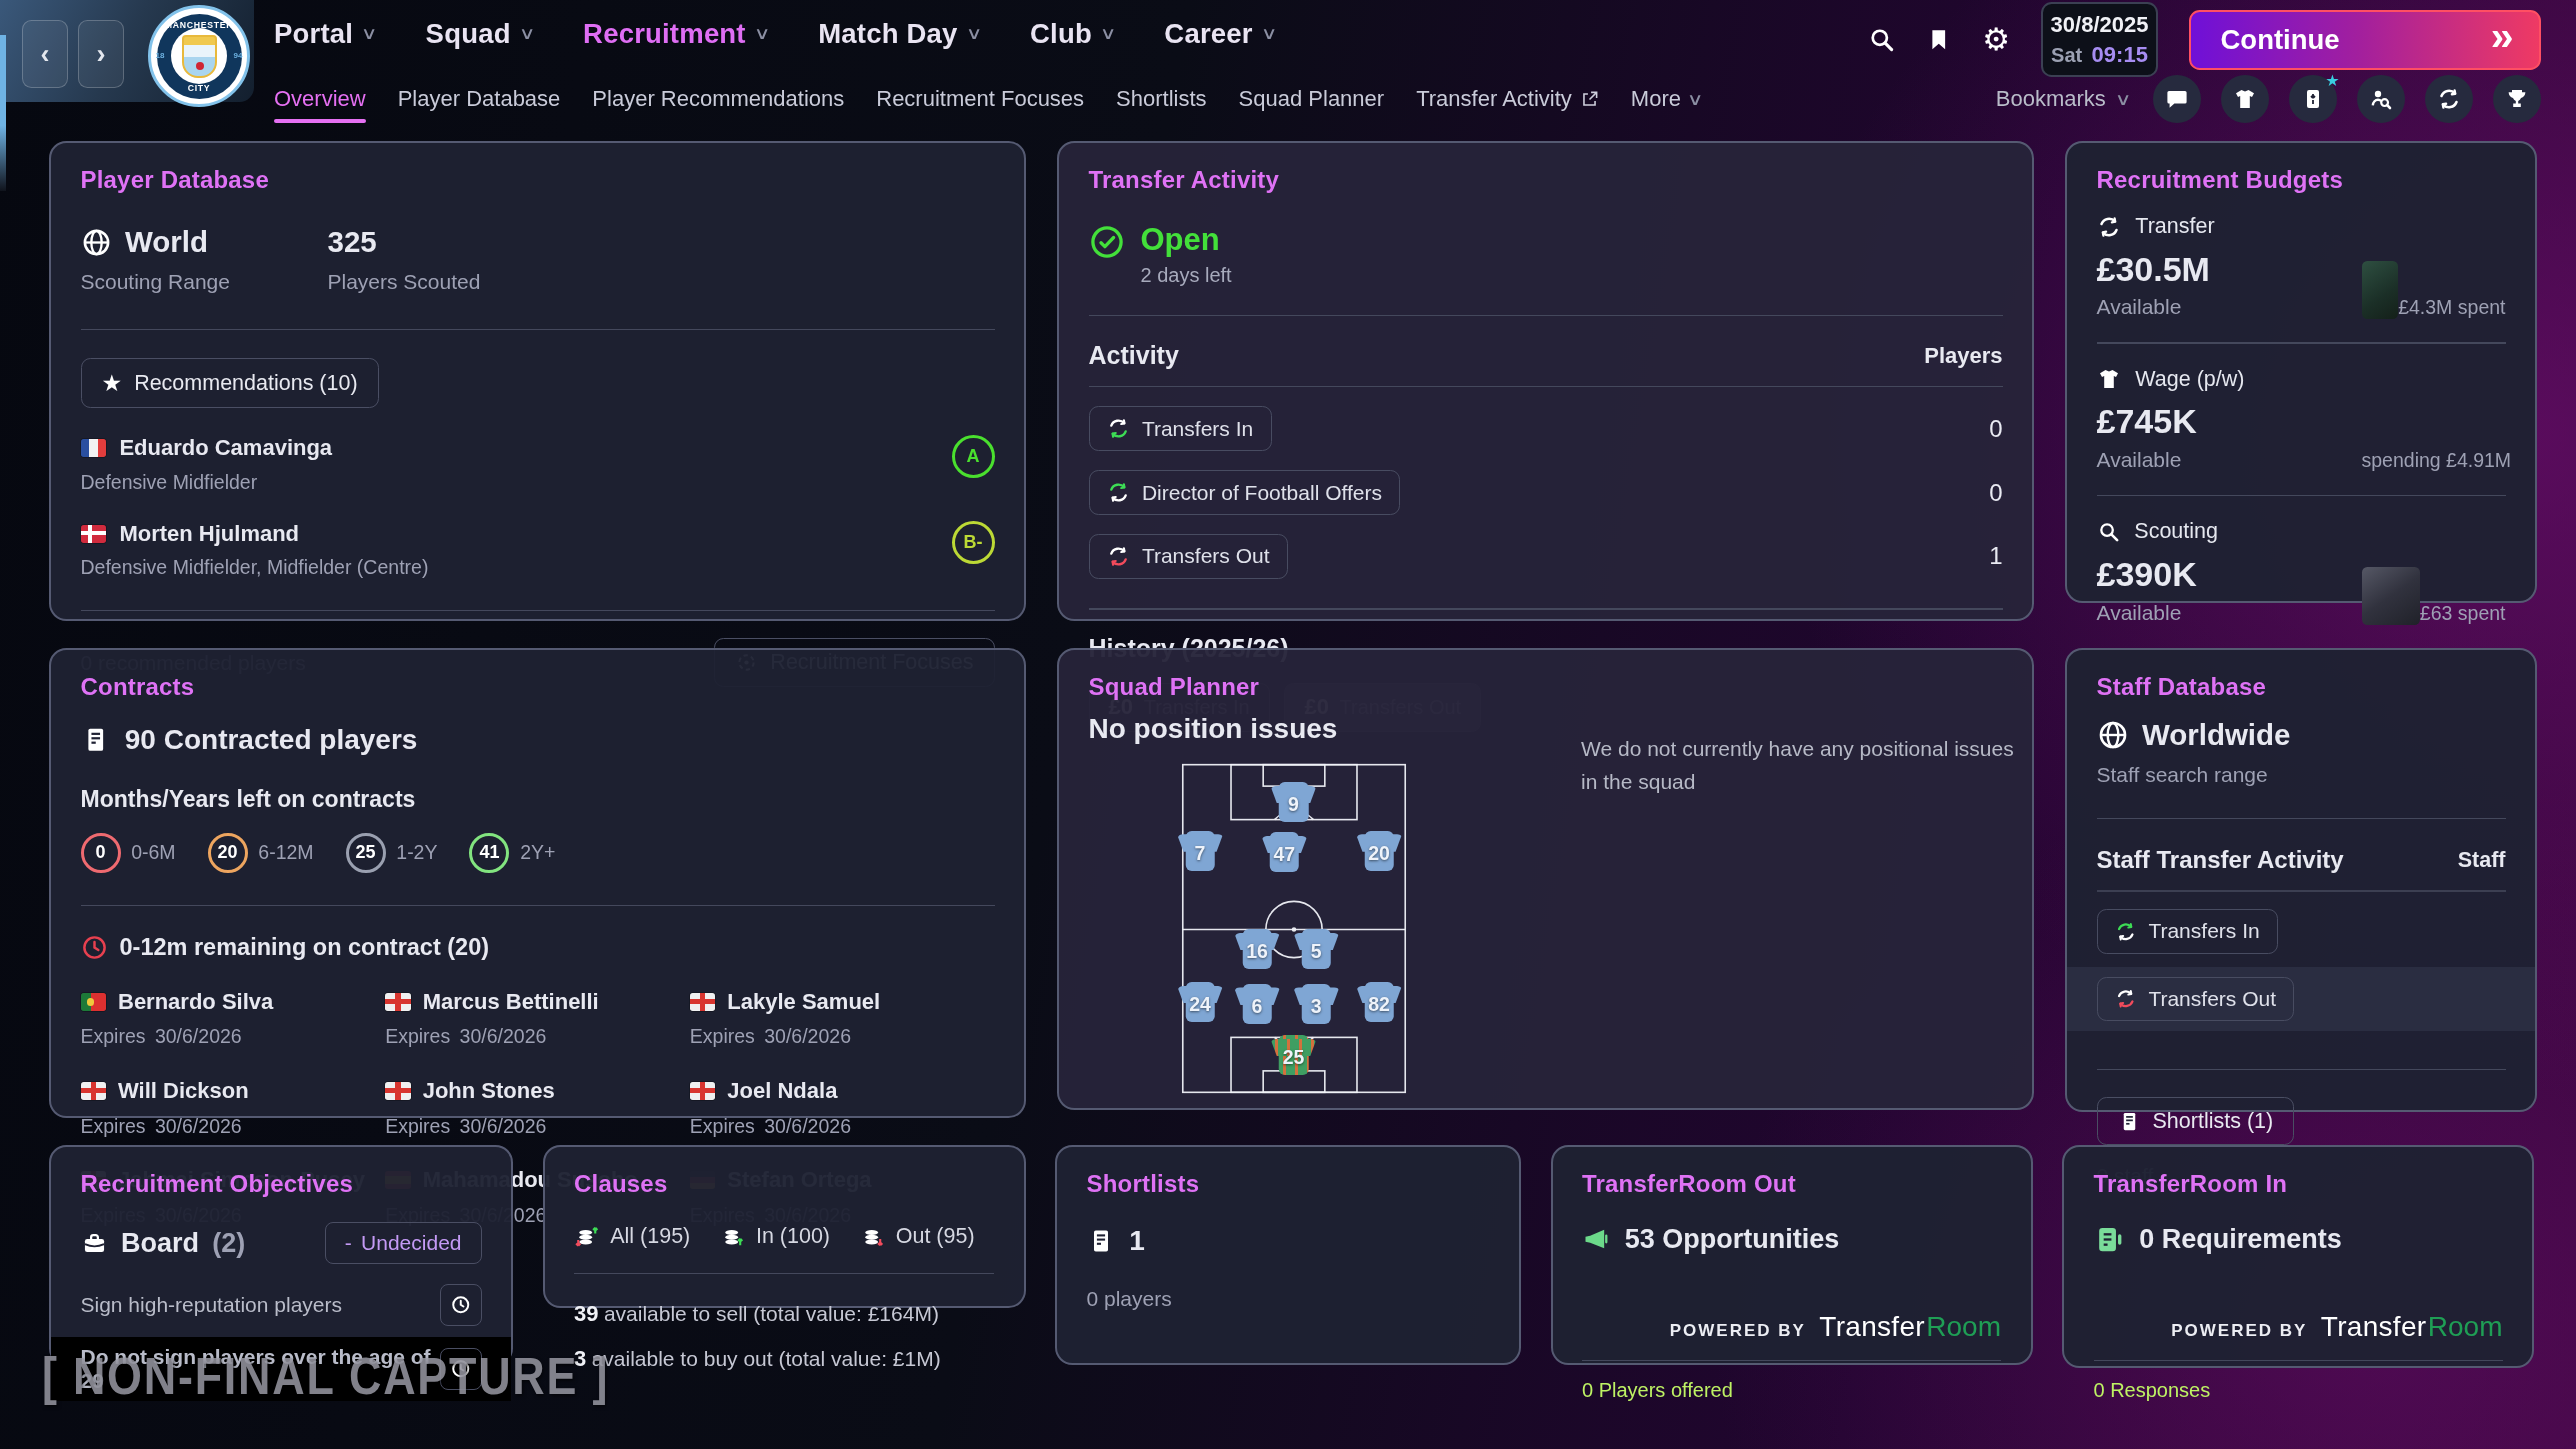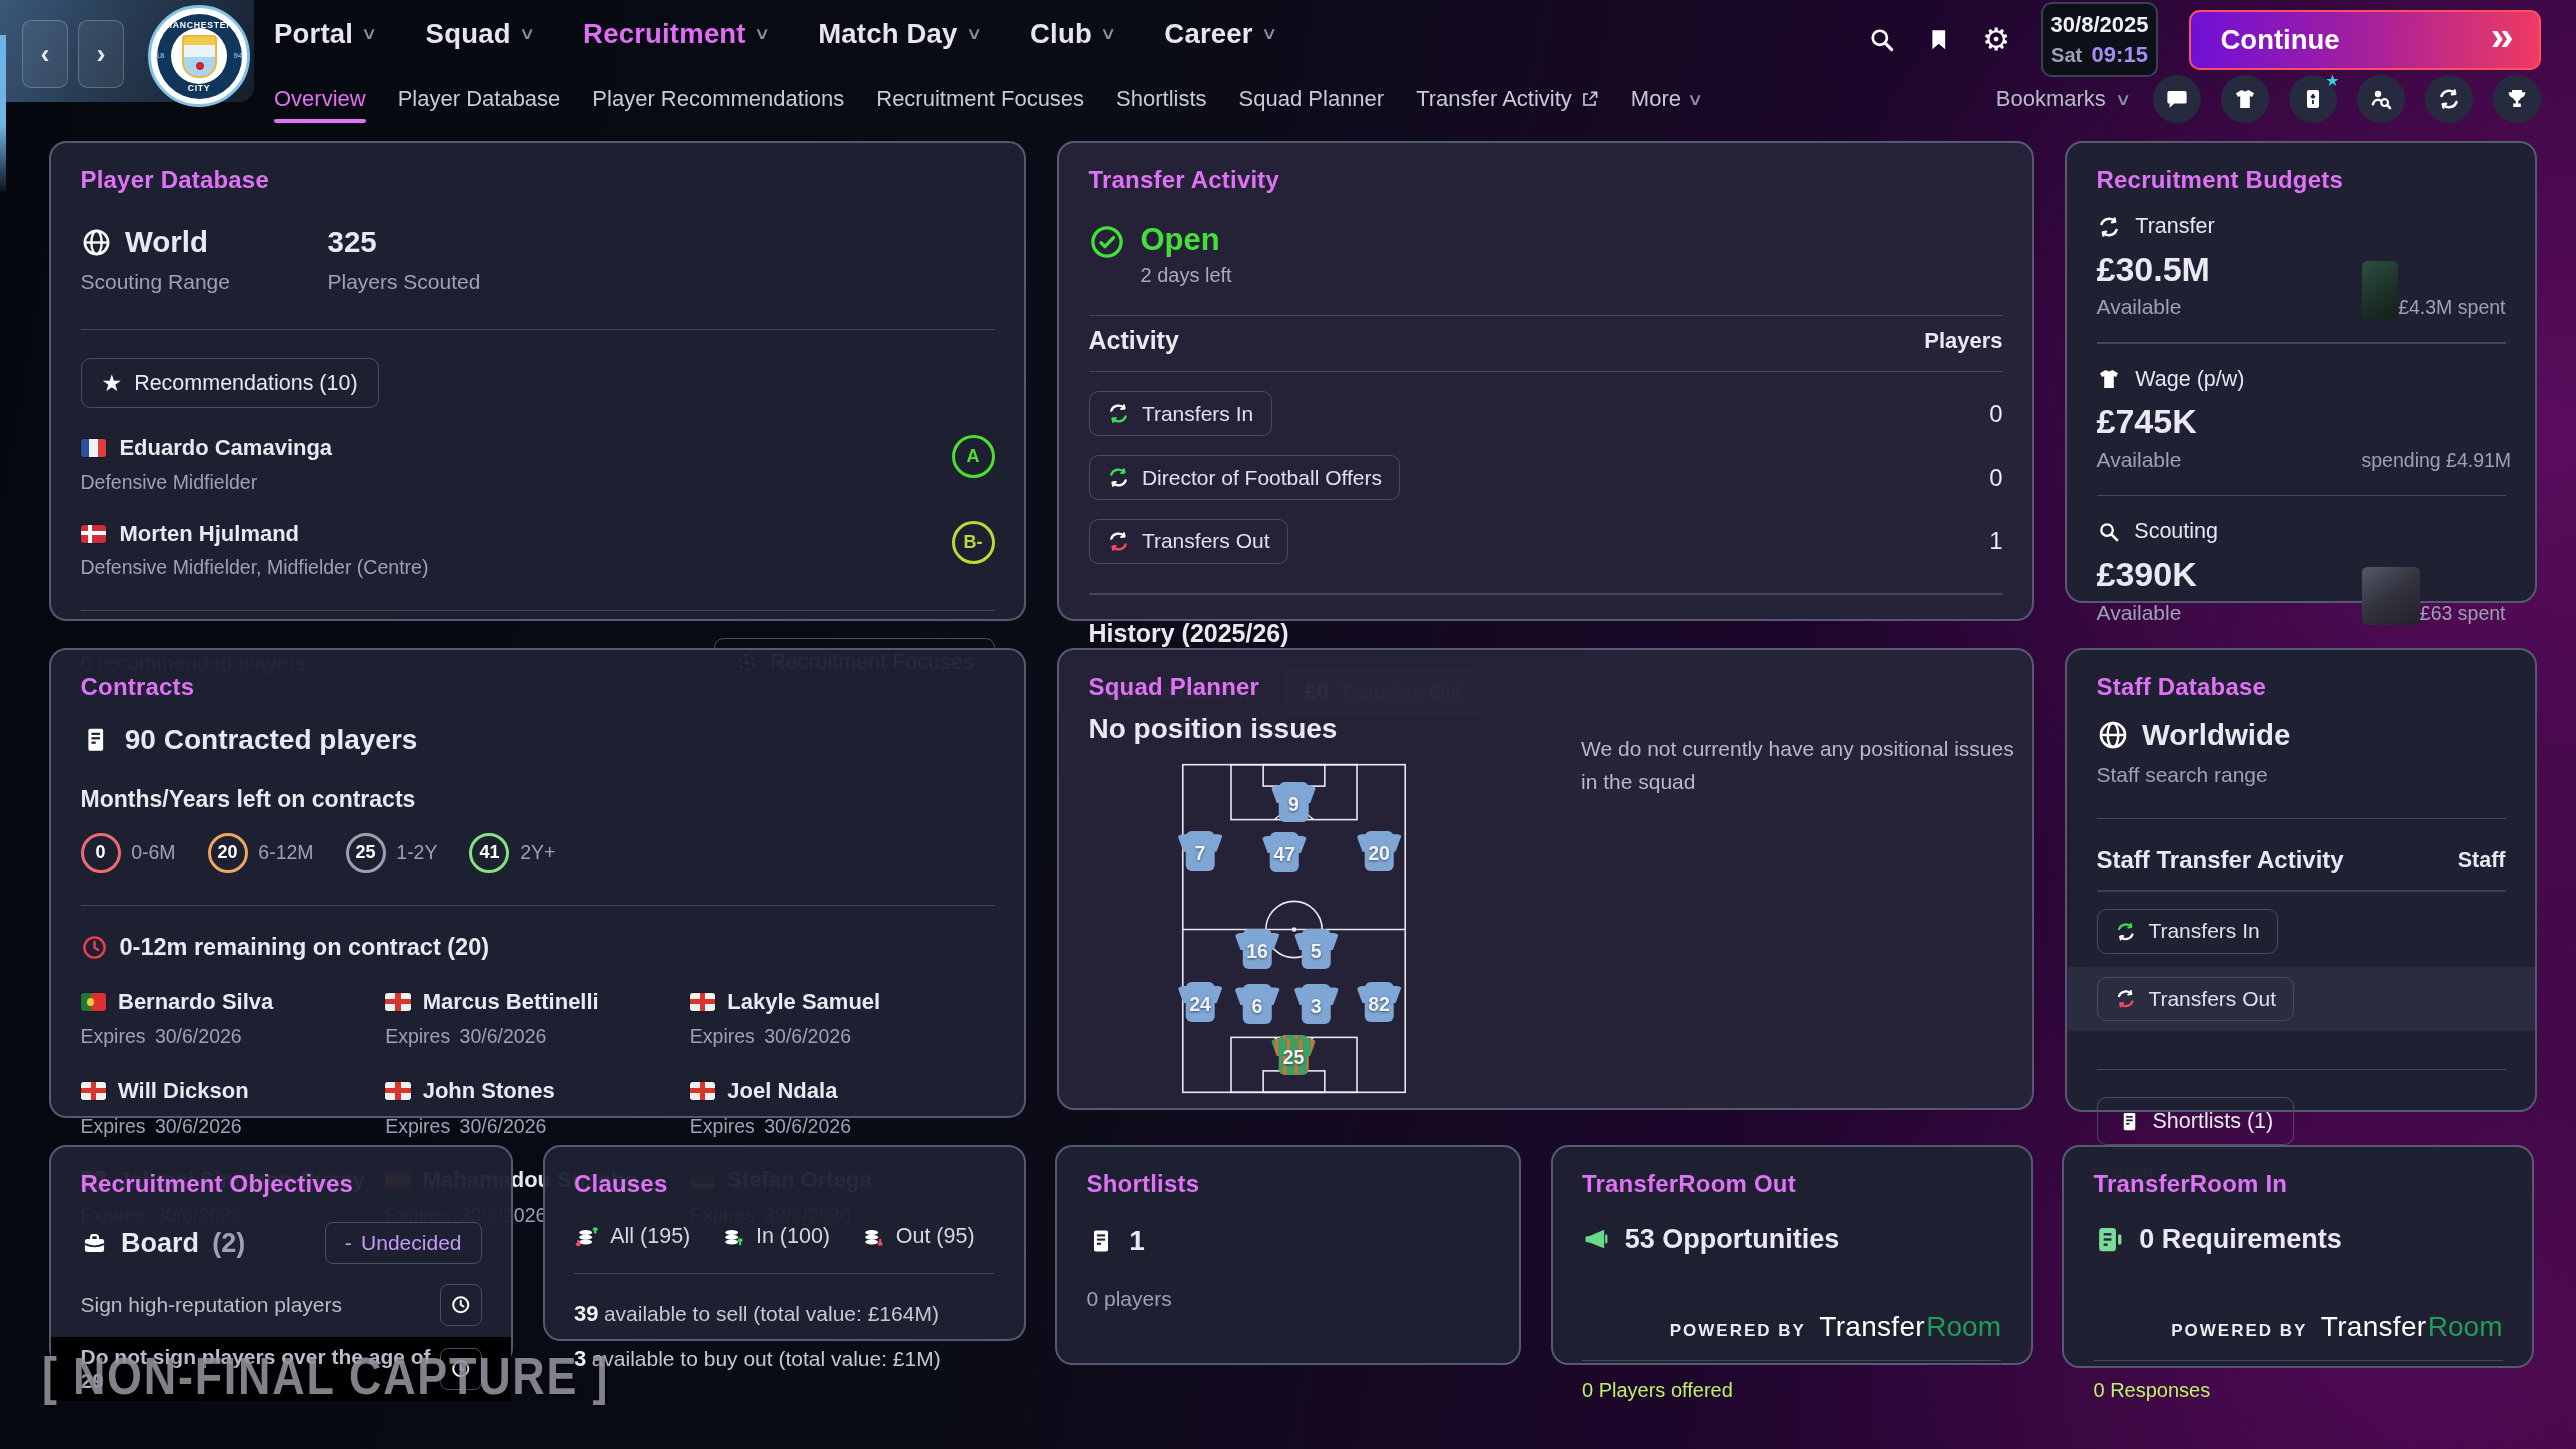--- a/index.html
+++ b/index.html
@@ -107,21 +107,21 @@
   .flag.en::after { content:""; position:absolute; left:0; top:6px; width:100%; height:5.4px; background:#d8352f; }
   .flag.pt { background:linear-gradient(90deg,#1d7a38 38%,#dd3030 38%); }
   .flag.pt::before { content:""; position:absolute; left:6px; top:5.4px; width:7.4px; height:7.4px; border-radius:50%; background:#f0c93c; }
   .flag.es { background:linear-gradient(180deg,#d8322f 27%,#f2c12e 27% 73%,#d8322f 73%); }
   .flag.de { background:linear-gradient(180deg,#222 33%,#d03030 33% 66%,#f2b931 66%); }
 
   
   .ta-status { display:flex; align-items:flex-start; gap:16px; margin-top:29.5px; }
   .ta-open { font-size:31px; font-weight:700; color:#43e03a; line-height:1; }
   .ta-days { font-size:20px; color:#a7aabc; margin-top:9.4px; }
-  .ta-head { display:flex; justify-content:space-between; align-items:center; margin-top:10px; }
+  .ta-head { display:flex; justify-content:space-between; align-items:center; margin-top:25px; }
   .ta-head .l { font-size:25px; font-weight:700; }
   .ta-head .r { font-size:22px; font-weight:700; }
   .ta-row { display:flex; justify-content:space-between; align-items:center; margin-top:19px; }
   .ta-chip { display:inline-flex; align-items:center; gap:12px; border:1.3px solid #484c61; border-radius:9.4px; padding:9.4px 17.4px;
     font-size:21px; color:#dfe1ea; cursor:pointer; }
   .ta-val { font-size:24px; color:#e9eaf2; }
   .hist-chips { display:flex; gap:14.8px; margin-top:20px; }
   .hist-chip { display:inline-flex; align-items:center; gap:10.7px; border:1.3px solid #484c61; border-radius:9.4px; padding:10.7px 19px; cursor:pointer; }
   .hist-chip.lit { background:#31344a; }
   .hist-chip .amt { font-size:22px; font-weight:700; color:#eef0f6; }
@@ -867,21 +867,21 @@
         <span>Do not sign players over the age of 29</span>
         <span class="icon-btn">
             <svg width="21.5" height="21.5" viewBox="0 0 24 24" fill="none">
               <circle cx="12" cy="12" r="8.4" stroke="#fff" stroke-width="2.2"></circle>
               <path d="M12 7.5V12l3 2" stroke="#fff" stroke-width="2.2" stroke-linecap="round"></path>
             </svg>
           </span>
       </div>
     </div>
 
-    <div class="panel" style="height:196px">
+    <div class="panel" style="height:163px">
       <div class="panel-title">Clauses</div>
       <div class="cl-tabs">
         <span class="cl-tab">
           <span>
               <svg width="25.5" height="25.5" viewBox="0 0 24 24">
                 <ellipse cx="11" cy="8" rx="6" ry="2.4" fill="#fff"></ellipse>
                 <ellipse cx="11" cy="12.5" rx="6" ry="2.4" fill="#fff"></ellipse>
                 <ellipse cx="11" cy="17" rx="6" ry="2.4" fill="#fff"></ellipse>
                 <path d="M20 9V3.6m0 0-2 2m2-2 2 2" stroke="#3ddc55" stroke-width="2"></path>
                 <path d="M4 15v5.4m0 0-2-2m2 2 2-2" stroke="#f24b5c" stroke-width="2"></path>

